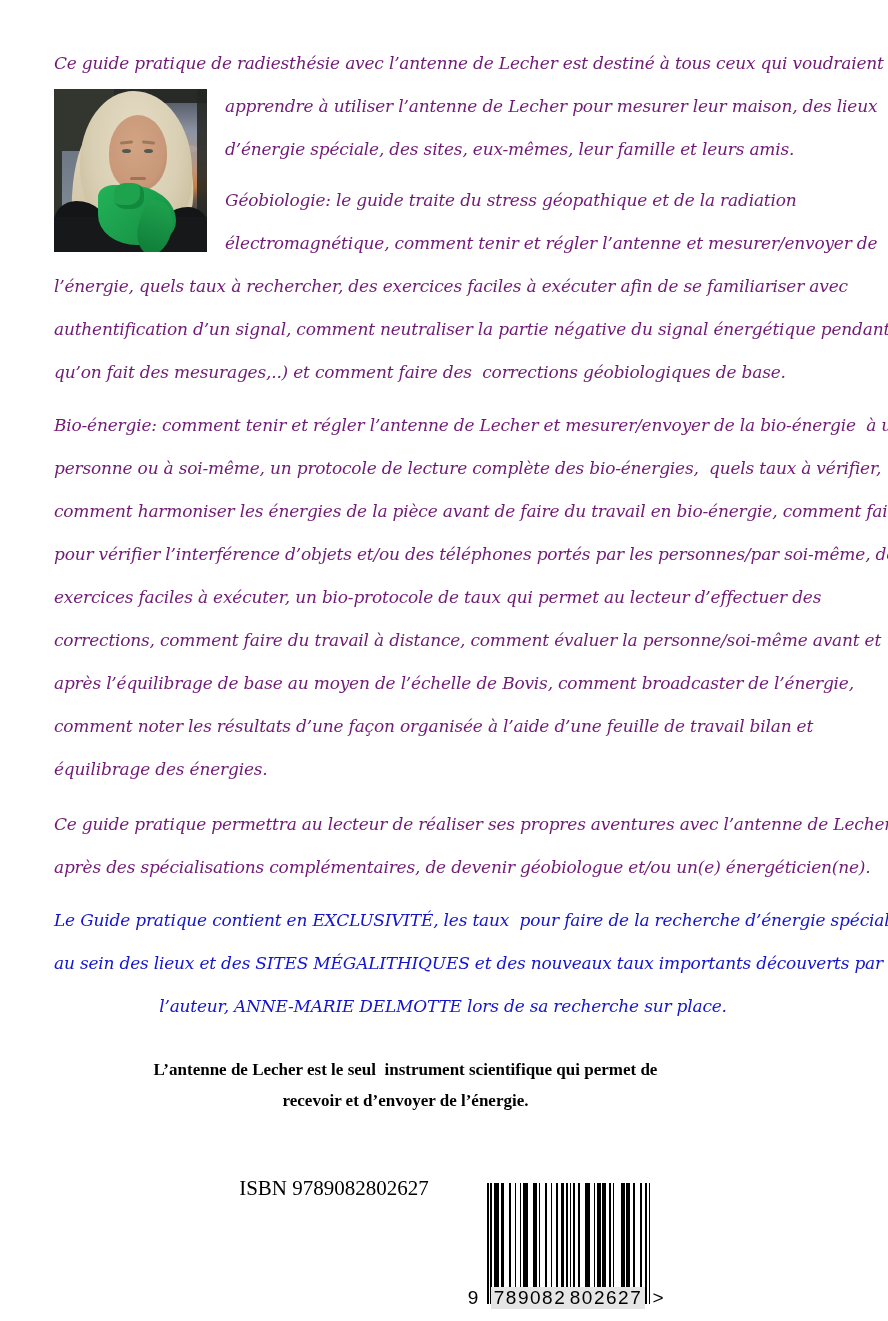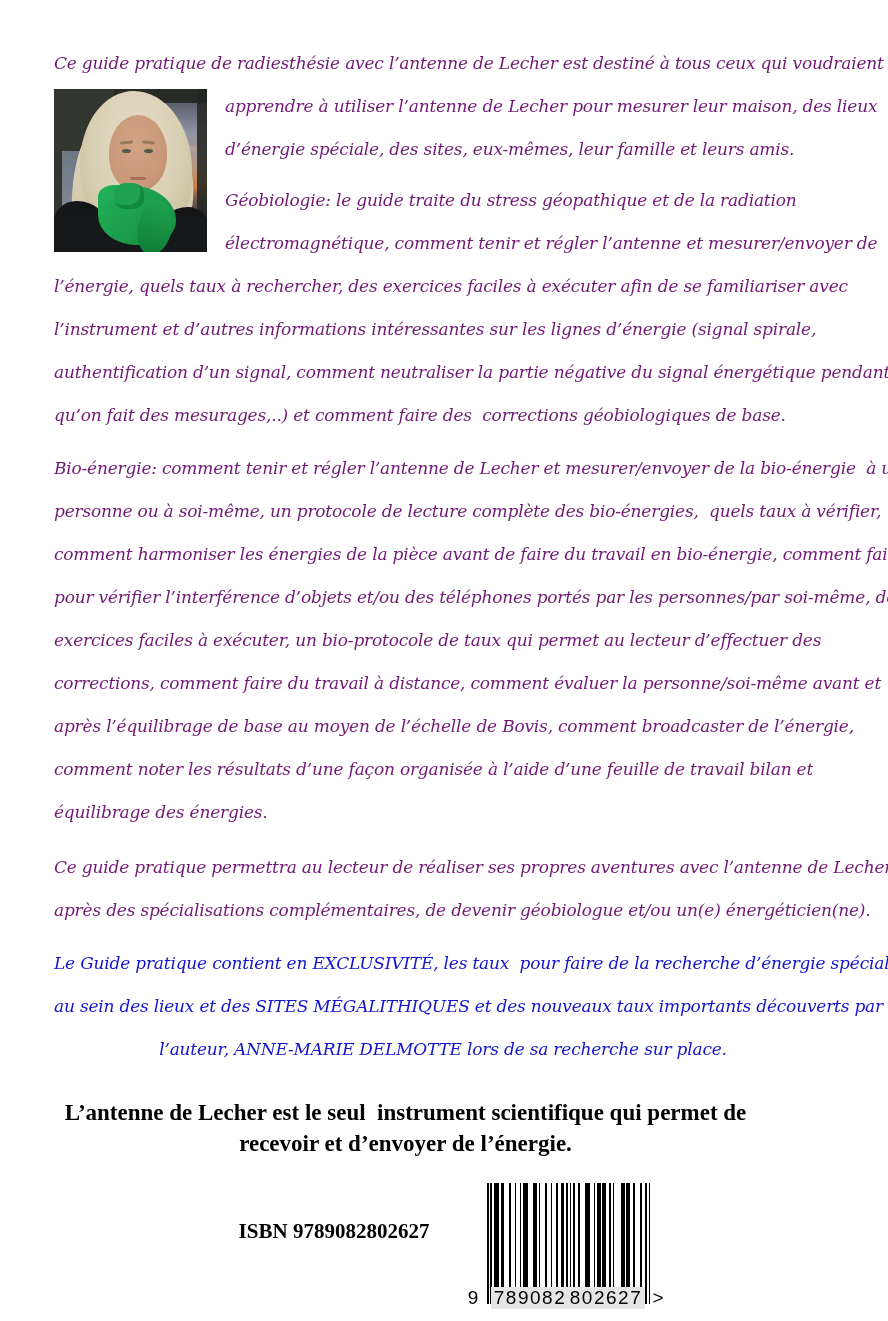--- a/index.html
+++ b/index.html
@@ -68,31 +68,31 @@
   .ph-scarf-knot{left:60px;top:94px;width:30px;height:26px;background:#1ea24e;border-radius:40%;box-shadow:inset -4px -4px 0 #128a3e;}
   .ph-scarf-tail{left:84px;top:112px;width:34px;height:54px;background:linear-gradient(#1ea24e,#0f7d38);border-radius:30% 60% 50% 60%;transform:rotate(18deg);}
   
   .statement{
     clear:none;
     margin:26px 0 0 0;
     width:703px;
     text-align:center;
     font-family:"Liberation Serif", serif;
     font-weight:bold;
-    font-size:23px;
+    font-size:17px;
     line-height:31px;
     color:#000;
   }
   
   .isbn-block{
     margin-top:56px;
     width:560px;
     text-align:center;
     font-family:"Liberation Serif", serif;
-    font-weight:bold;
+    font-weight:normal;
     font-size:21px;
     color:#000;
   }
   .isbn-line{line-height:33px;}
   .copyright-line{line-height:33px;margin-top:1px;}
   
   .barcode{
     position:absolute;
     left:487px;top:1183px;
     width:164px;height:130px;
@@ -146,21 +146,20 @@
 
   <p class="para">
     <span class="ln" style="display:block">apprendre à utiliser l’antenne de Lecher pour mesurer leur maison, des lieux</span>
     <span class="ln" style="display:block">d’énergie spéciale, des sites, eux-mêmes, leur famille et leurs amis.</span>
   </p>
 
   <p class="para" id="p2">
     <span class="ln" style="display:block">Géobiologie: le guide traite du stress géopathique et de la radiation</span>
     <span class="ln" style="display:block">électromagnétique, comment tenir et régler l’antenne et mesurer/envoyer de</span>
     <span class="ln" style="display:block">l’énergie, quels taux à rechercher, des exercices faciles à exécuter afin de se familiariser avec</span>
-    <span class="ln" style="display:block">l’instrument et d’autres informations intéressantes sur les lignes d’énergie (signal spirale,</span>
     <span class="ln" style="display:block">authentification d’un signal, comment neutraliser la partie négative du signal énergétique pendant</span>
     <span class="ln" style="display:block">qu’on fait des mesurages,..) et comment faire des&nbsp; corrections géobiologiques de base.</span>
   </p>
 
   <p class="para" id="p3">
     <span class="ln" style="display:block">Bio-énergie: comment tenir et régler l’antenne de Lecher et mesurer/envoyer de la bio-énergie&nbsp; à une</span>
     <span class="ln" style="display:block">personne ou à soi-même, un protocole de lecture complète des bio-énergies,&nbsp; quels taux à vérifier,</span>
     <span class="ln" style="display:block">comment harmoniser les énergies de la pièce avant de faire du travail en bio-énergie, comment faire</span>
     <span class="ln" style="display:block">pour vérifier l’interférence d’objets et/ou des téléphones portés par les personnes/par soi-même, des</span>
     <span class="ln" style="display:block">exercices faciles à exécuter, un bio-protocole de taux qui permet au lecteur d’effectuer des</span>

